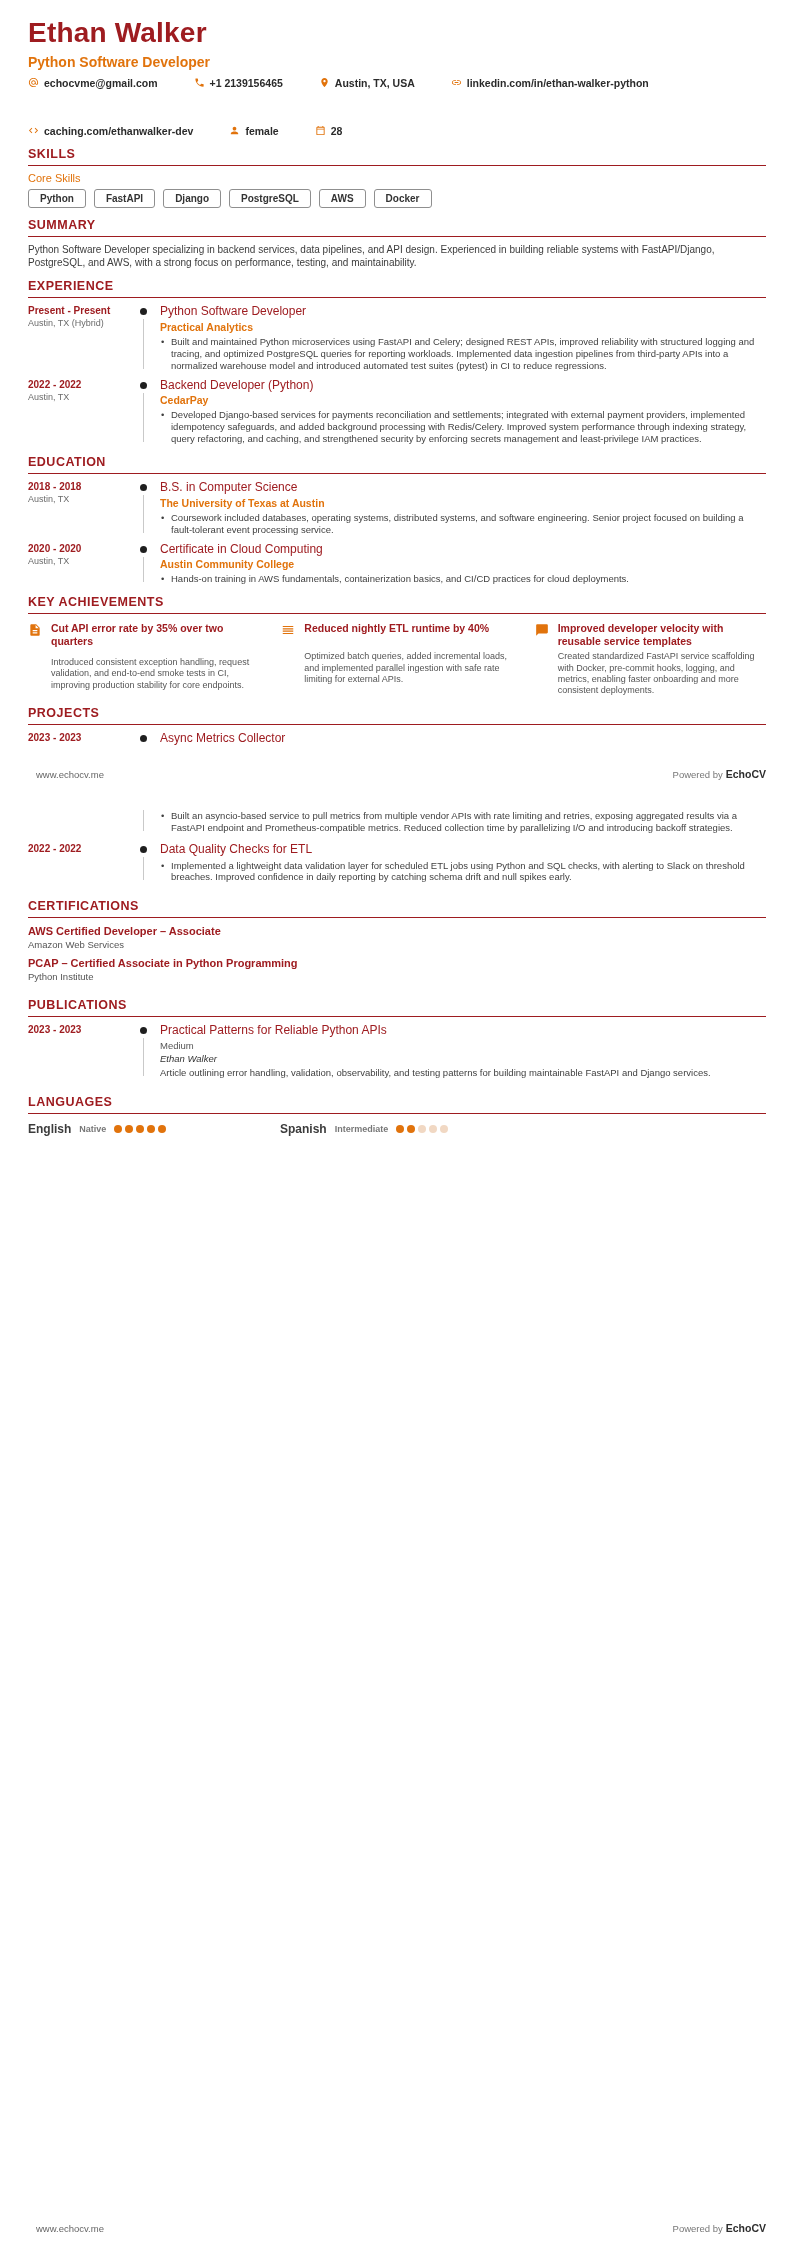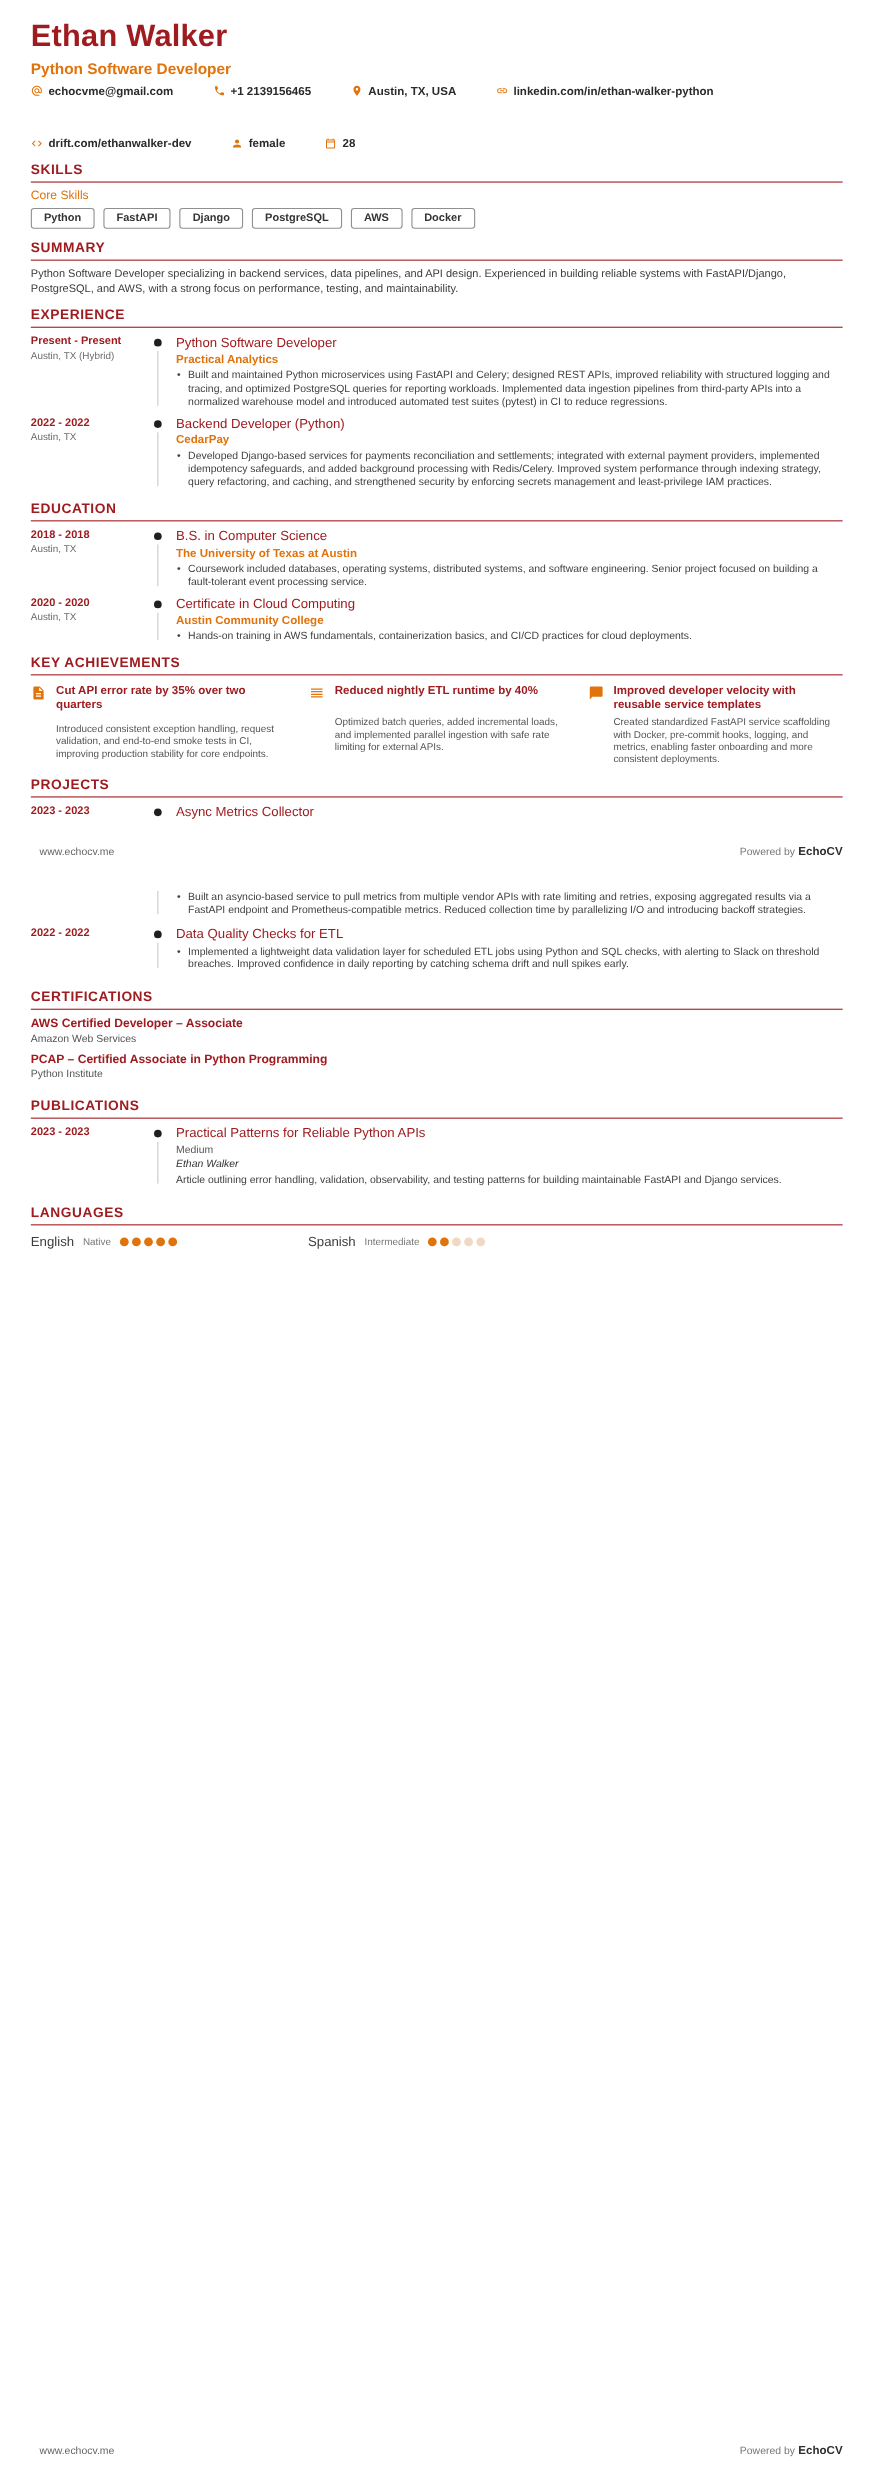--- a/index.html
+++ b/index.html
@@ -58,21 +58,21 @@
   .cert-name { font-size: 11px; font-weight: bold; color: #9E1C20; }
   .cert-issuer { font-size: 9.5px; color: #555; margin-top: 2px; }
 
   
   .pub-publisher { font-size: 9.5px; color: #555; margin-top: 2px; }
   .pub-author { font-size: 9.5px; color: #333; font-style: italic; margin-top: 2px; }
   .pub-desc { font-size: 9.5px; color: #3f3f3f; line-height: 1.3; margin-top: 3px; }
 
   
   .langs { display: flex; padding-top: 8px; }
-  .lang { display: flex; align-items: center; gap: 8px; width: 252px; }
+  .lang { display: flex; align-items: center; gap: 8px; width: 252px; font-weight: bold; }
   .lang-name { font-size: 12px; color: #3c3c3c; }
   .lang-level { font-size: 9px; color: #777; }
   .dots { display: flex; gap: 3px; align-items: center; }
   .dot-l { width: 8px; height: 8px; border-radius: 50%; background: #F1D8C3; display: inline-block; }
   .dot-l.filled { background: #E1730C; }
 
   
   .page-footer { position: absolute; left: 36px; right: 28px; bottom: 12px; display: flex; justify-content: space-between; align-items: center; font-size: 9.5px; color: #666; }
   .powered { color: #777; }
   .brand { color: #2d2d2d; font-weight: bold; font-size: 10.5px; margin-left: 3px; }
@@ -110,21 +110,21 @@
         <div class="contact">
           <svg width="11" height="11" viewBox="0 0 24 24" fill="#E1730C">
               <path d="M3.9 12c0-1.71 1.39-3.1 3.1-3.1h4V7H7c-2.76 0-5 2.24-5 5s2.24 5 5 5h4v-1.9H7c-1.71 0-3.1-1.39-3.1-3.1zM8 13h8v-2H8v2zm9-6h-4v1.9h4c1.71 0 3.1 1.39 3.1 3.1s-1.39 3.1-3.1 3.1h-4V17h4c2.76 0 5-2.24 5-5s-2.24-5-5-5z"></path>
             </svg>
           <span>linkedin.com/in/ethan-walker-python</span>
         </div>
         <div class="contact">
           <svg width="11" height="11" viewBox="0 0 24 24" fill="#E1730C">
               <path d="M9.4 16.6 4.8 12l4.6-4.6L8 6l-6 6 6 6 1.4-1.4zm5.2 0 4.6-4.6-4.6-4.6L16 6l6 6-6 6-1.4-1.4z"></path>
             </svg>
-          <span>drift.com/ethanwalker-dev</span>
+          <span>caching.com/ethanwalker-dev</span>
         </div>
         <div class="contact">
           <svg width="11" height="11" viewBox="0 0 24 24" fill="#E1730C">
               <path d="M12 12c2.21 0 4-1.79 4-4s-1.79-4-4-4-4 1.79-4 4 1.79 4 4 4zm0 2c-2.67 0-8 1.34-8 4v2h16v-2c0-2.66-5.33-4-8-4z"></path>
             </svg>
           <span>female</span>
         </div>
         <div class="contact">
           <svg width="11" height="11" viewBox="0 0 24 24" fill="#E1730C">
               <path d="M19 4h-1V2h-2v2H8V2H6v2H5c-1.11 0-2 .9-2 2v14c0 1.1.89 2 2 2h14c1.1 0 2-.9 2-2V6c0-1.1-.9-2-2-2zm0 16H5V10h14v10zM5 8V6h14v2H5z"></path>

